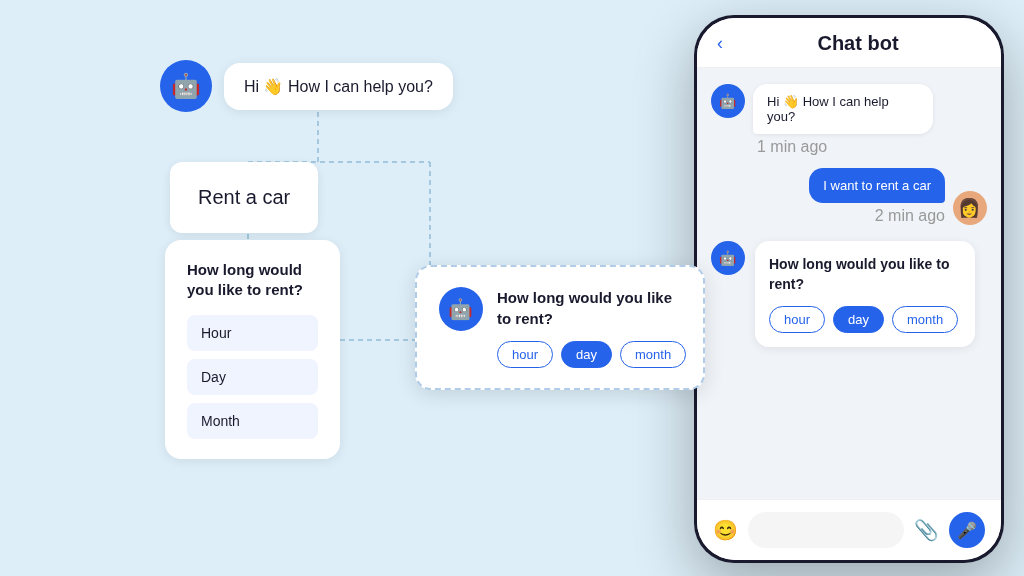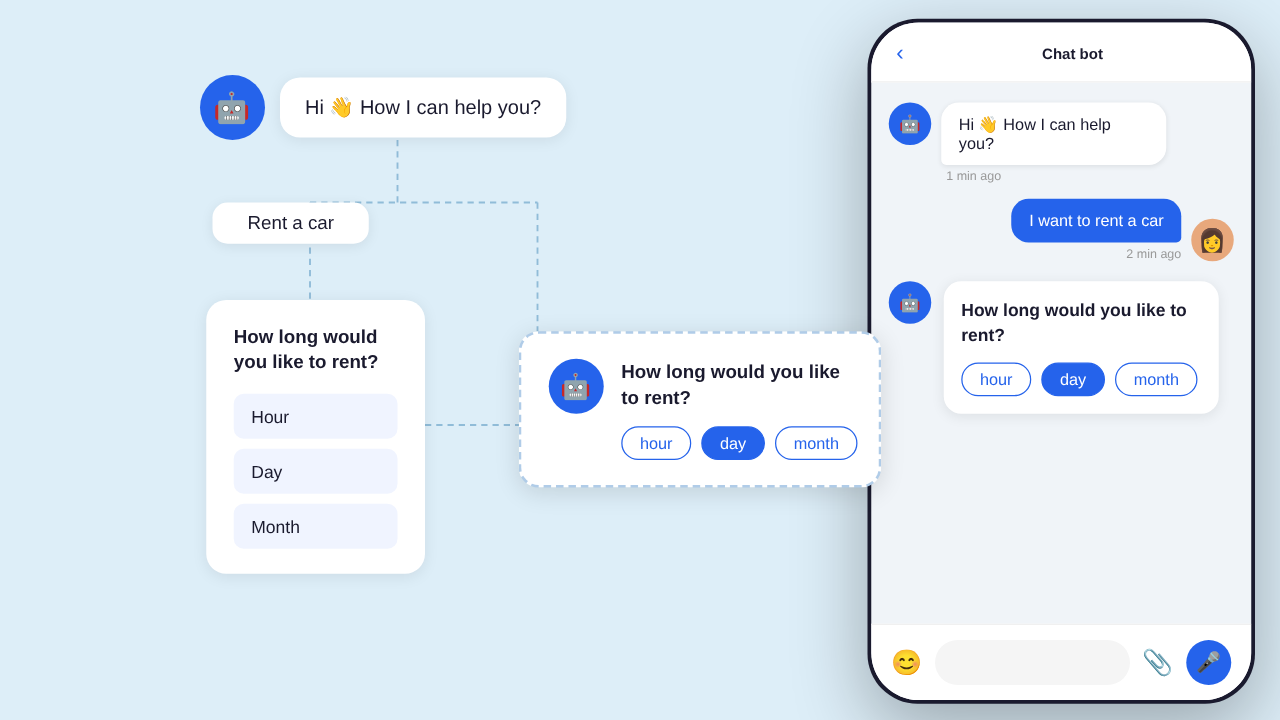--- a/index.html
+++ b/index.html
@@ -62,22 +62,22 @@
       position: absolute;
       top: 162px;
       left: 170px;
       display: flex;
       gap: 16px;
     }
 
     .option-pill {
       background: white;
       border-radius: 12px;
-      padding: 8px 28px;
-      font-size: 15px;
+      padding: 24px 28px;
+      font-size: 20px;
       font-weight: 500;
       color: #1a1a2e;
       box-shadow: 0 2px 10px rgba(0,0,0,0.08);
     }
 
     
     .rent-box {
       position: absolute;
       top: 240px;
       left: 165px;
@@ -161,21 +161,21 @@
 
     .back-arrow {
       color: #2563eb;
       font-size: 18px;
       font-weight: 300;
     }
 
     .phone-title {
       flex: 1;
       text-align: center;
-      font-size: 12px;
+      font-size: 20px;
       font-weight: 600;
       color: #1a1a2e;
     }
 
     
     .chat-area {
       flex: 1;
       padding: 16px 14px;
       overflow: hidden;
       display: flex;
@@ -217,21 +217,21 @@
       border-radius: 14px 14px 14px 4px;
       padding: 10px 14px;
       font-size: 13px;
       font-weight: 500;
       color: #1a1a2e;
       max-width: 180px;
       box-shadow: 0 1px 4px rgba(0,0,0,0.08);
     }
 
     .chat-time {
-      font-size: 10px;
+      font-size: 16px;
       color: #999;
       margin-left: 4px;
     }
 
     
     .user-message {
       display: flex;
       justify-content: flex-end;
       align-items: flex-end;
       gap: 8px;

